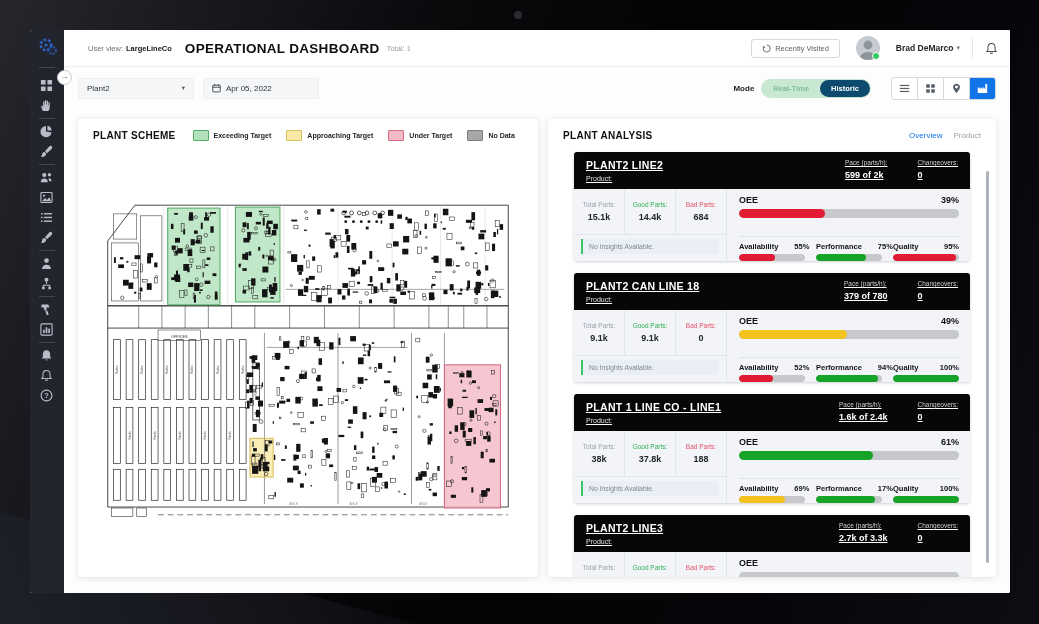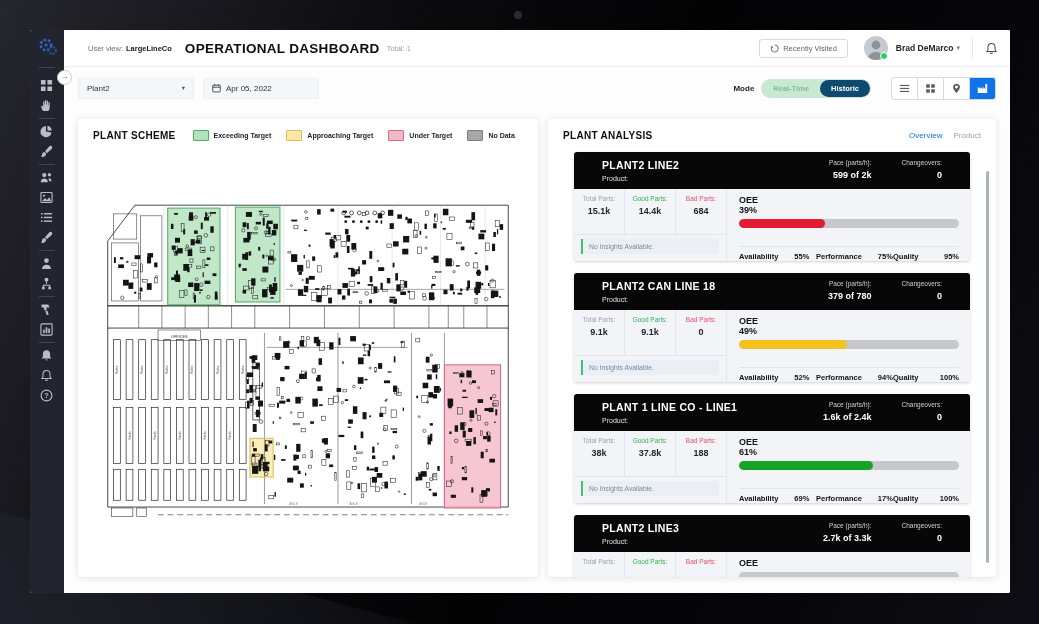--- a/index.html
+++ b/index.html
@@ -32,21 +32,21 @@
   .uv-company{font-size:7.5px;font-weight:bold;color:#15181c;margin-left:3px;}
   .tb-title{font-size:13.5px;font-weight:700;letter-spacing:.3px;color:#0c0e11;margin-left:13px;}
   .tb-total{font-size:7.5px;color:#9aa1a8;margin-left:7px;}
   .tb-right{margin-left:auto;display:flex;align-items:center;}
   .rv-btn{display:flex;align-items:center;gap:4px;border:1px solid #d6dade;border-radius:3px;
     padding:4px 10px;font-size:7.5px;color:#5c636b;background:#fff;cursor:pointer;}
   .rv-btn svg{width:9px;height:9px;}
   .avatar-wrap{position:relative;width:24px;height:24px;margin-left:16px;cursor:pointer;}
   .avatar{width:24px;height:24px;border-radius:50%;background:#c6cbd1;overflow:hidden;}
   .status-dot{position:absolute;right:0;bottom:0;width:6px;height:6px;border-radius:50%;background:#2ecc5b;border:1px solid #fff;}
-  .user-name{font-size:8.5px;font-weight:bold;color:#23262a;margin-left:8px;cursor:pointer;}
+  .user-name{font-size:8.5px;font-weight:bold;color:#23262a;margin-left:16px;cursor:pointer;}
   .caret{font-size:7px;color:#7b828a;margin-left:3px;}
   .tb-sep{width:1px;height:20px;background:#e6e8eb;margin:0 12px;}
   .bell{color:#4a5057;cursor:pointer;display:flex;}
   .bell svg{width:13px;height:13px;}
 
   
   .filters{height:42px;display:flex;align-items:center;padding:0 14px;background:#fdfdfe;flex-shrink:0;}
   .select-box,.date-box{width:116px;height:21px;background:#f5f6f8;border:1px solid #eef0f2;border-radius:2px;
     display:flex;align-items:center;padding:0 8px;font-size:8px;color:#2e3338;cursor:pointer;box-sizing:border-box;}
   .select-box{justify-content:space-between;}
@@ -79,38 +79,38 @@
   .floor-wrap svg{width:100%;height:100%;}
 
   .tabs{margin-left:auto;display:flex;gap:11px;}
   .tab{font-size:8px;font-weight:normal;color:#9aa1a8;cursor:pointer;}
   .tab.active{color:#1173e8;}
   .cards-scroll{flex:1;min-height:0;overflow:hidden;padding:6px 26px 0;display:flex;flex-direction:column;gap:12px;}
   .scrollbar{position:absolute;right:7px;top:52px;bottom:14px;width:3px;border-radius:2px;background:#aeb3b9;}
 
   
   .line-card{border-radius:3px;overflow:hidden;box-shadow:0 1px 3px rgba(30,40,50,.22);flex-shrink:0;}
-  .lc-head{background:#070708;color:#fff;display:flex;justify-content:space-between;padding:7px 28px 7px;}
+  .lc-head{background:#070708;color:#fff;display:flex;justify-content:space-between;padding:7px 12px 7px;text-decoration:underline;}
   .lc-name{font-size:10.5px;font-weight:800;letter-spacing:.3px;}
   .lc-product{font-size:7px;color:#e2e2e2;margin-top:4px;}
-  .lc-stats{display:flex;gap:30px;text-align:right;}
+  .lc-stats{display:flex;gap:30px;text-align:left;}
   .sl{font-size:6.5px;color:#cfd2d6;}
   .sv{font-size:9px;font-weight:bold;margin-top:4px;}
   .lc-body{background:#f2f4f8;display:flex;height:72px;}
   .lc-left{width:152px;flex-shrink:0;display:flex;flex-direction:column;border-right:1px solid #e2e6ec;}
   .parts-row{display:flex;flex:1;}
-  .part-cell{flex:1;text-align:center;padding-top:6px;border-right:1px solid #e2e6ec;}
+  .part-cell{flex:1;text-align:center;padding-top:12px;border-right:1px solid #e2e6ec;}
   .part-cell:last-child{border-right:none;}
   .pl{font-size:6.5px;}
   .c-total{color:#98a3ad;} .c-good{color:#31b156;} .c-bad{color:#e25068;}
   .pv{font-size:9px;font-weight:bold;color:#23262a;margin-top:4px;}
   .insights-wrap{padding:4px 7px 7px;border-top:1px solid #e2e6ec;}
   .insights{background:#e9eff5;border-left:2px solid #3cc468;padding:4px 6px;font-size:6.8px;color:#7e8995;}
   .lc-right{flex:1;padding:6px 11px 7px 12px;min-width:0;}
-  .oee-top{display:flex;justify-content:space-between;align-items:baseline;flex-direction:column;}
+  .oee-top{display:flex;justify-content:space-between;align-items:baseline;}
   .o-label{font-size:9px;font-weight:800;color:#101215;}
   .o-pct{font-size:9px;font-weight:800;color:#101215;}
   .bar{background:#c6c8cb;border-radius:5px;overflow:hidden;}
   .bar.big{height:9px;margin-top:4px;}
   .bar .fill{height:100%;border-radius:5px;}
   .metrics-row{display:flex;gap:11px;margin-top:18px;padding-top:5px;border-top:1px solid #e2e6ec;}
   .metric{flex:1;min-width:0;}
   .m-top{display:flex;justify-content:space-between;align-items:baseline;}
   .m-label{font-size:7.5px;font-weight:800;color:#101215;}
   .m-pct{font-size:7.5px;font-weight:bold;color:#101215;padding-left:16px;}

